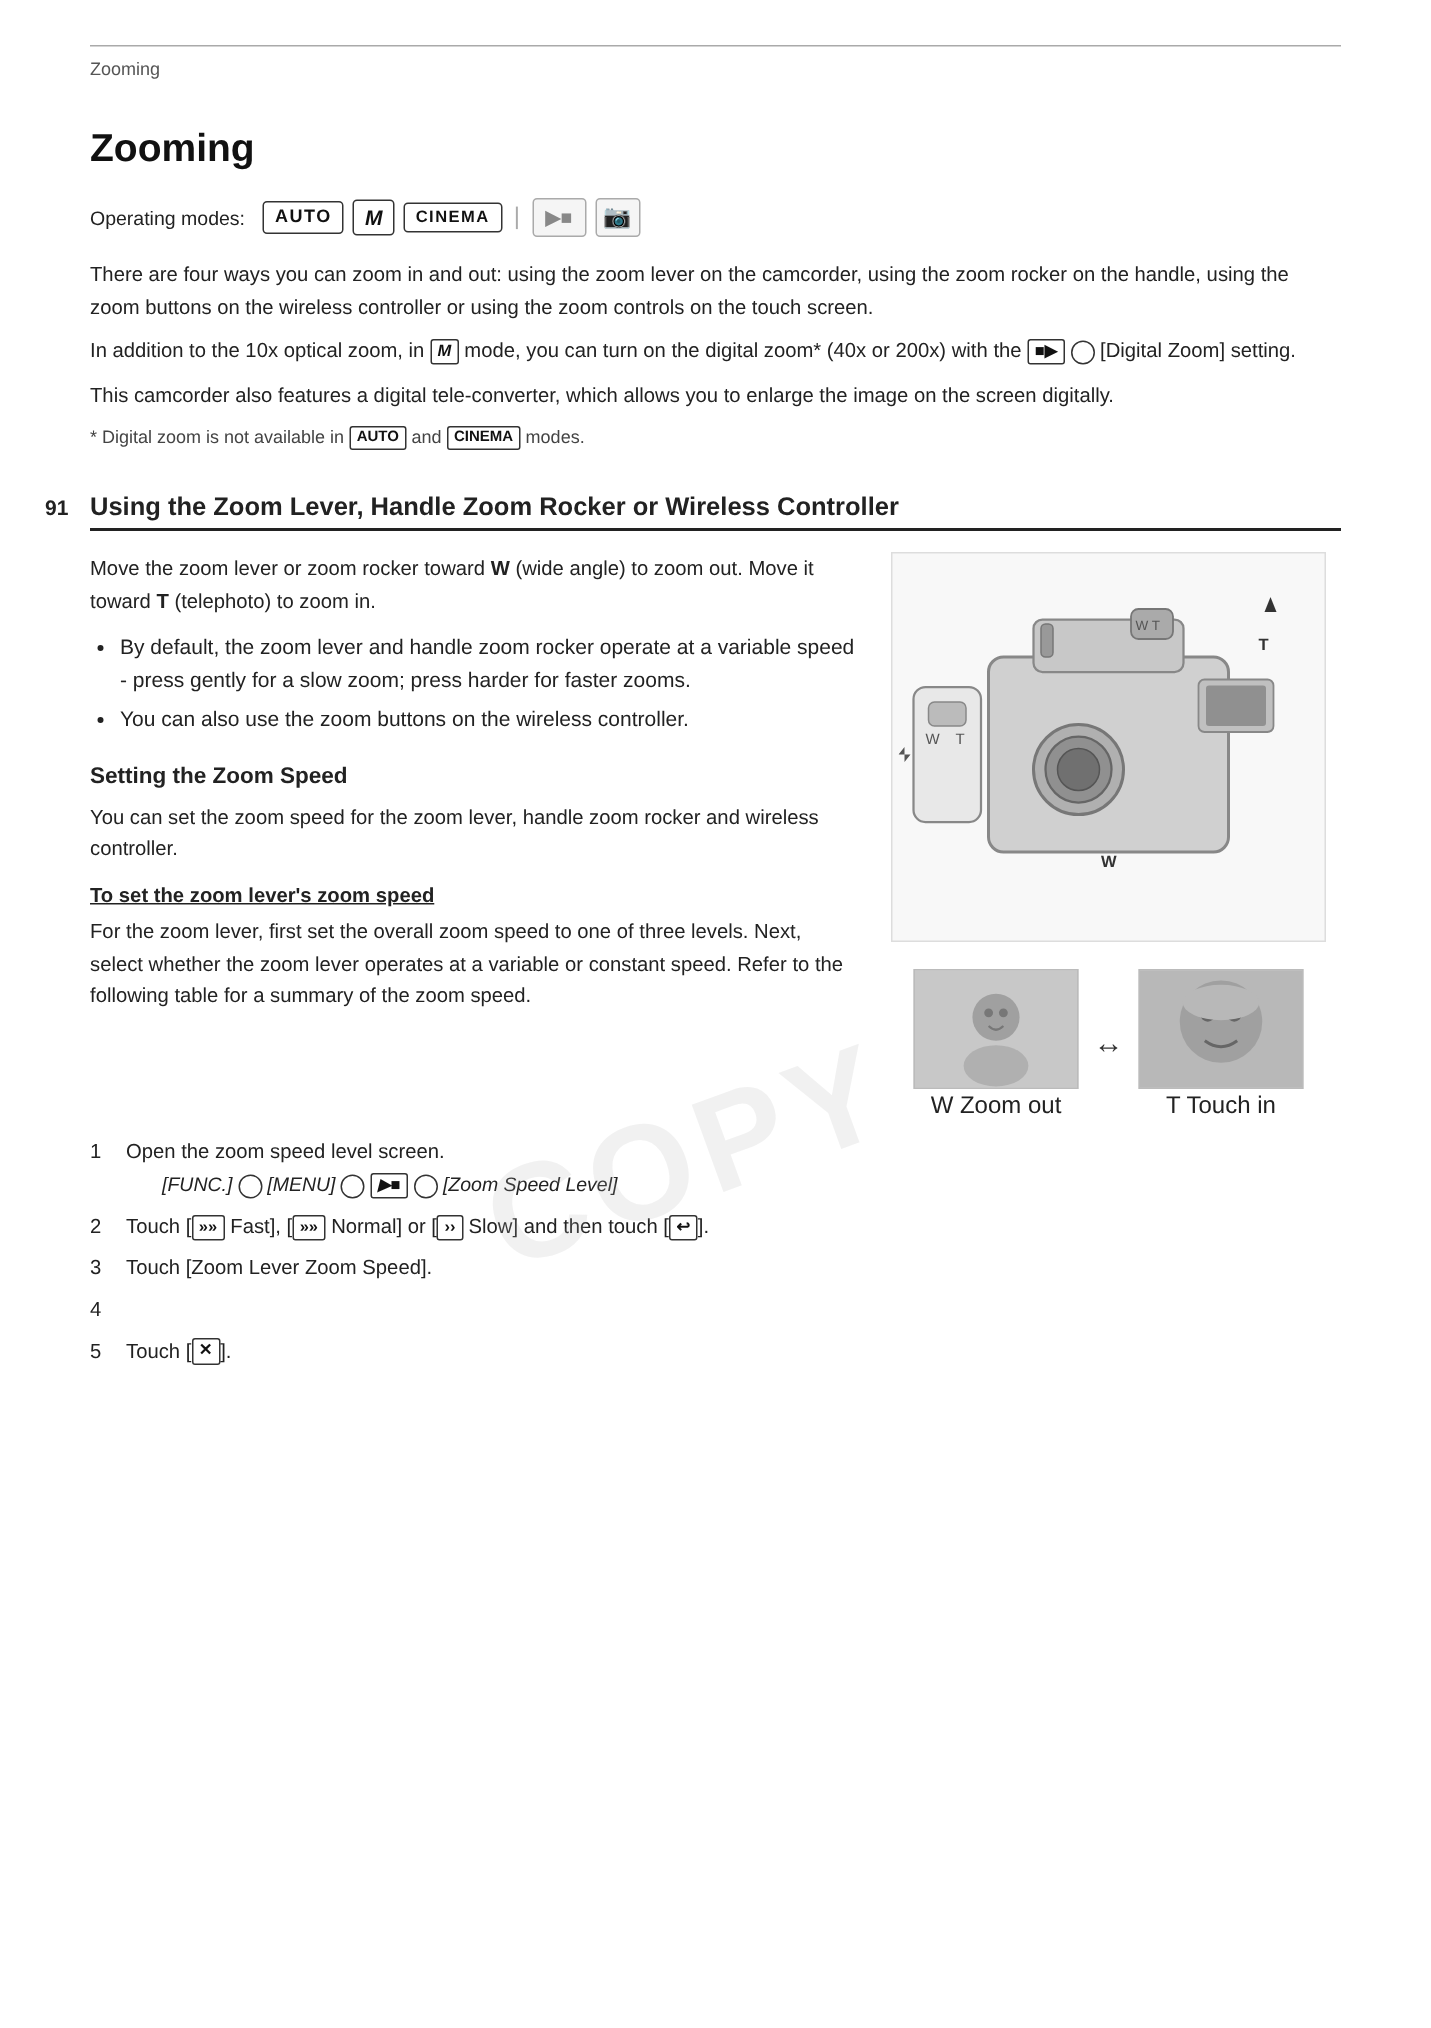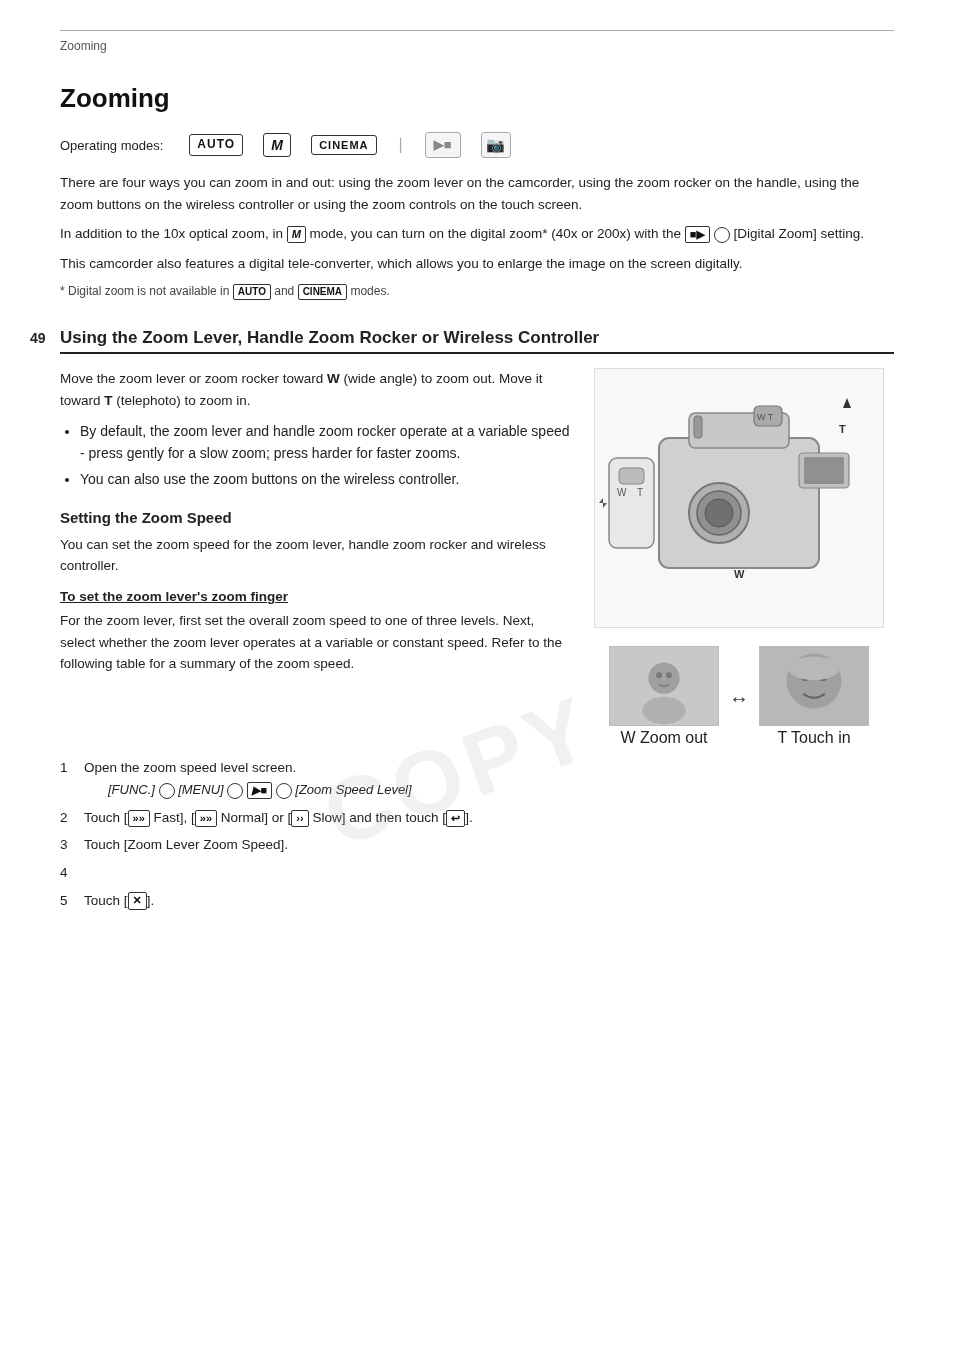--- a/index.html
+++ b/index.html
@@ -29,21 +29,21 @@
       font-size: 26px;
       font-weight: bold;
       margin-bottom: 18px;
       color: #111;
     }
     .operating-modes-row {
       display: flex;
       align-items: center;
       margin-bottom: 14px;
       font-size: 13px;
-      gap: 20px;
+      gap: 6px;
     }
     .mode-label {
       font-size: 13px;
       color: #222;
       margin-right: 6px;
     }
     .mode-badge {
       display: inline-flex;
       align-items: center;
       justify-content: center;
@@ -253,21 +253,21 @@
       height: 240px;
     }
   </style>
 </head>
 <body>
 
 <div class="page-container">
   <div class="top-rule"></div>
   <div class="breadcrumb">Zooming</div>
 
-  <div class="page-number">49</div>
+  <div class="page-number">91</div>
 
   <h1 class="page-title">Zooming</h1>
 
   <div class="operating-modes-row">
     <span class="mode-label">Operating modes:</span>
     <span class="mode-badge auto">AUTO</span>
     <span class="mode-badge m">
         <em>M</em>
       </span>
     <span class="mode-badge cinema">CINEMA</span>
@@ -304,21 +304,21 @@
         Move the zoom lever or zoom rocker toward <strong>W</strong> (wide angle) to zoom out. Move it toward <strong>T</strong> (telephoto) to zoom in.
       </p>
       <ul class="bullet-list">
         <li>By default, the zoom lever and handle zoom rocker operate at a variable speed - press gently for a slow zoom; press harder for faster zooms.</li>
         <li>You can also use the zoom buttons on the wireless controller.</li>
       </ul>
 
       <h3 class="subsection-title">Setting the Zoom Speed</h3>
       <p class="body-text">You can set the zoom speed for the zoom lever, handle zoom rocker and wireless controller.</p>
 
-      <h4 class="subsubsection-title">To set the zoom lever's zoom finger</h4>
+      <h4 class="subsubsection-title">To set the zoom lever's zoom speed</h4>
       <p class="body-text">For the zoom lever, first set the overall zoom speed to one of three levels. Next, select whether the zoom lever operates at a variable or constant speed. Refer to the following table for a summary of the zoom speed.</p>
     </div>
     <div class="col-right">
       <div class="diagram-area">
 
         <div class="camcorder-diagram">
           <svg class="cam-svg" viewBox="0 0 280 240" xmlns="http://www.w3.org/2000/svg">
 
             <rect x="10" y="80" width="45" height="90" rx="8" fill="#e8e8e8" stroke="#888" stroke-width="1.5"></rect>
             <text x="18" y="118" font-size="10" fill="#555">W</text>

